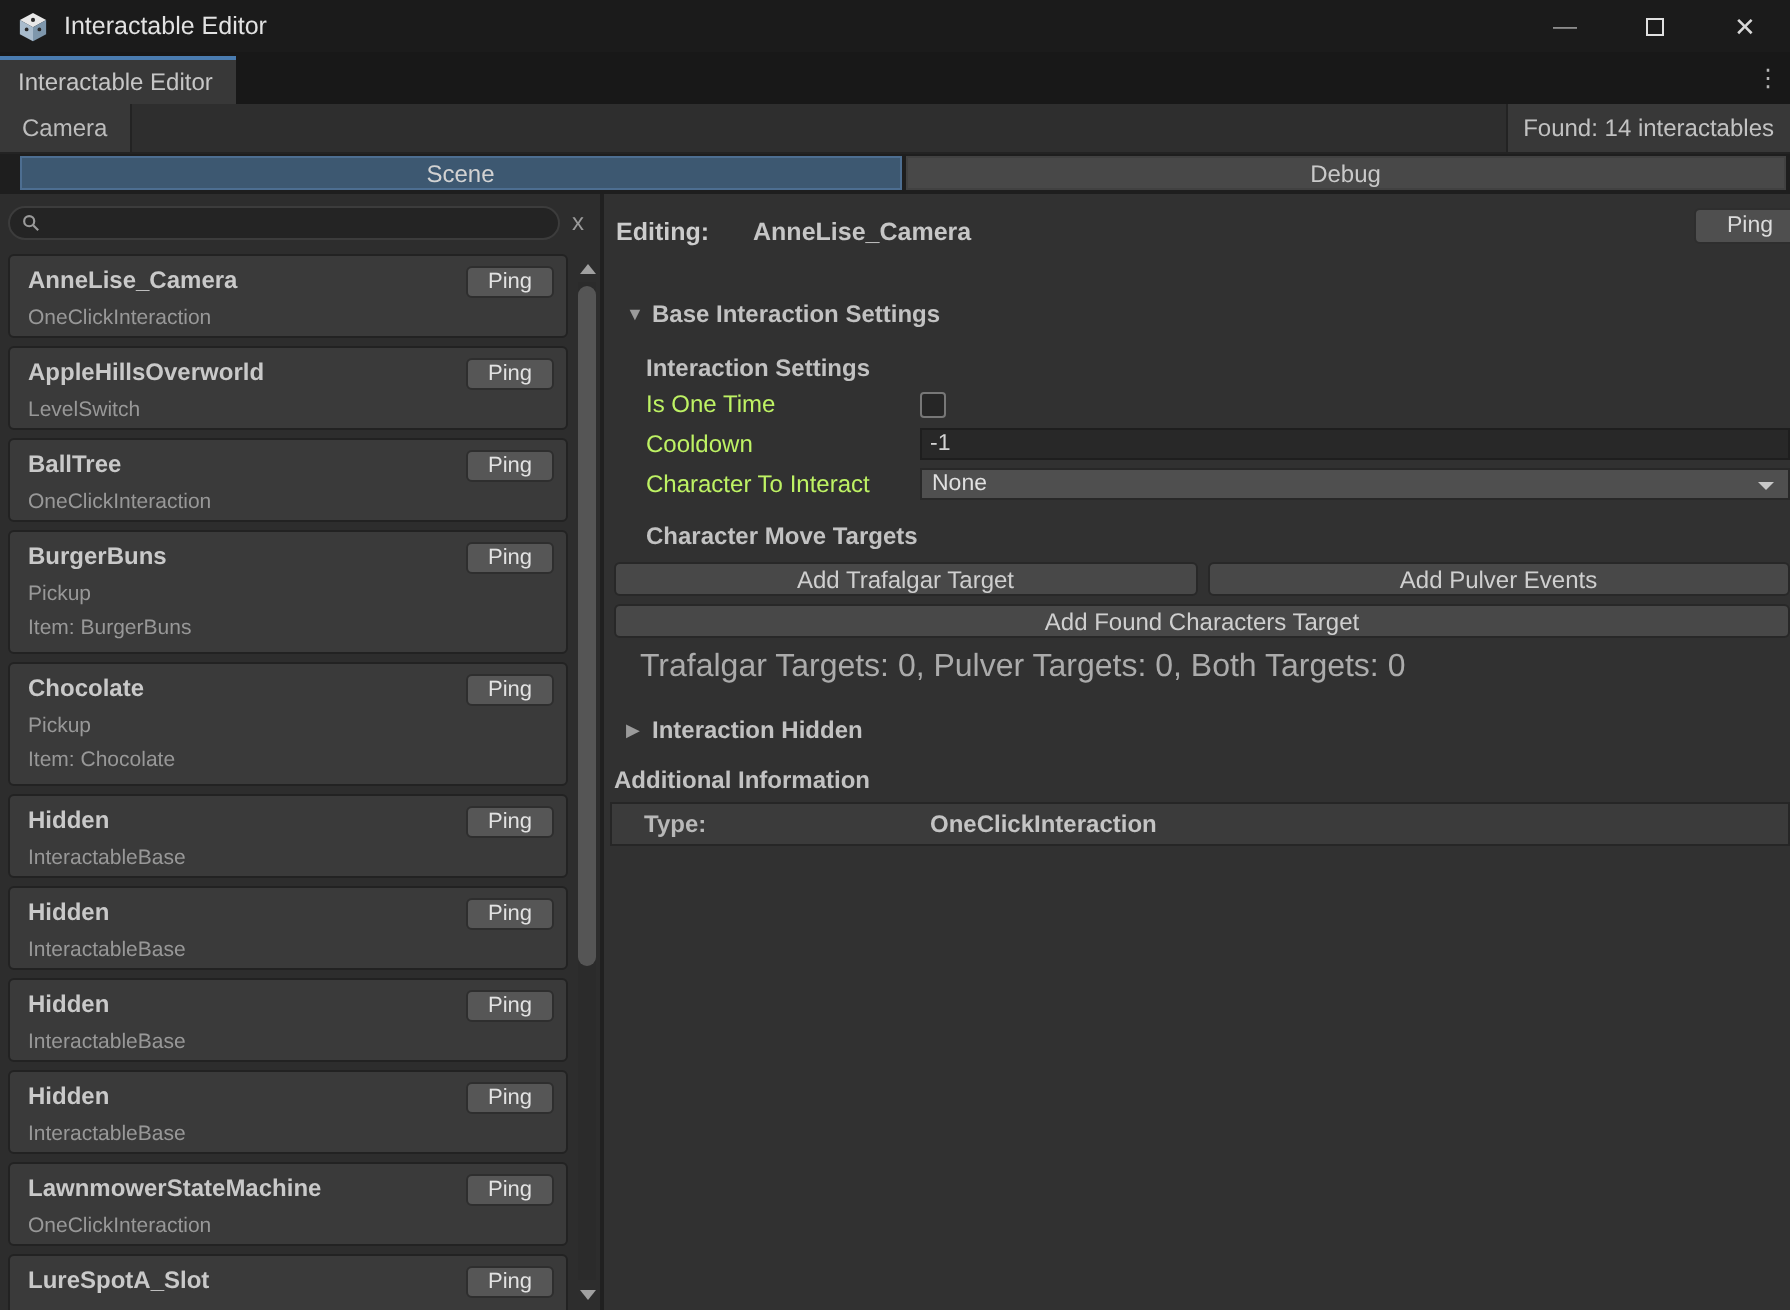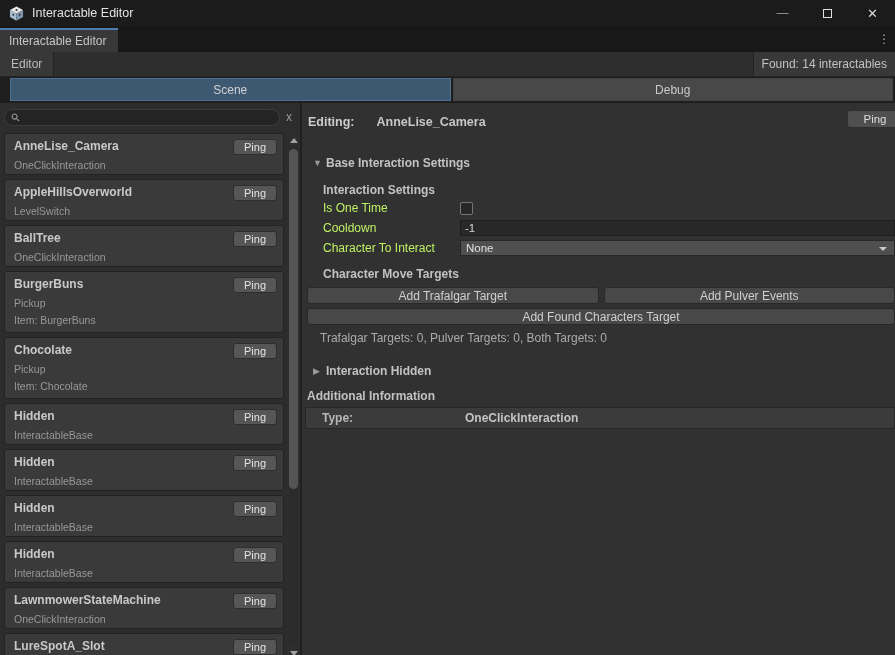--- a/index.html
+++ b/index.html
@@ -26,21 +26,21 @@
 
   
   .toolbar { height:25px; background:#2e2e2e; border-bottom:1px solid #232323; display:flex; align-items:stretch; }
   .tb-btn { background:#383838; border-right:1px solid #232323; padding:0 11px; display:flex;
     align-items:center; font-size:12px; color:#bcbcbc; }
   .tb-spacer { flex:1; }
   .tb-found { background:#383838; border-left:1px solid #232323; padding:0 8px; display:flex;
     align-items:center; font-size:12px; color:#c2c2c2; }
 
   
-  .viewtabs { height:26px; background:#1e1e1e; display:flex; gap:2px; padding:1px 2px 2px 10px; }
+  .viewtabs { height:20px; background:#1e1e1e; display:flex; gap:2px; padding:1px 2px 2px 10px; }
   .vtab { flex:1; display:flex; align-items:center; justify-content:center; font-size:12px; color:#d2d2d2; }
   .vtab.scene { background:var(--scene-tab,#3d5871); border:1px solid #4d6e91; }
   .vtab.debug { background:#484848; border:1px solid #414141; color:#c9c9c9; }
 
   
   .content { height:559px; display:flex; }
 
   
   .sidebar { width:302px; background:#2d2d2d; border-right:2px solid #202020; display:flex;
     flex-direction:column; flex:none; }
@@ -105,21 +105,21 @@
     font-size:11.5px; padding:0 4px; font-family:"Liberation Sans", sans-serif; outline:none; }
   .dropdown { flex:1; height:16px; background:#4f4f4f; border:1px solid #282828; display:flex;
     align-items:center; padding:0 5px; font-size:11.5px; color:#e0e0e0; position:relative; }
   .dd-caret { position:absolute; right:7px; top:6px; width:0; height:0; border-left:4px solid transparent;
     border-right:4px solid transparent; border-top:4px solid #c8c8c8; }
 
   .btn-row { margin-top:5px; margin-left:-16px; display:flex; gap:5px; }
   .action-btn { flex:1; height:17px; background:#484848; border:1px solid #282828; border-radius:3px;
     color:#cfcfcf; font-size:12px; display:flex; align-items:center; justify-content:center; }
   .full-btn { margin-top:4px; margin-left:-16px; }
-  .stats-text { margin-top:6px; margin-left:-3px; font-size:12px; color:#ababab; height:14px; }
+  .stats-text { margin-top:6px; margin-left:-3px; font-size:16px; color:#ababab; height:14px; }
 
   .section-head { margin-top:10px; margin-left:1px; font-size:12px; font-weight:bold; color:#c2c2c2;
     height:15px; }
   .type-box { margin-top:3px; margin-left:-1px; height:22px; background:#3b3b3b; border:1px solid #262626;
     display:flex; align-items:center;font-weight:bold; }
   .type-label { margin-left:16px; font-size:12px; color:#b8b8b8; width:143px; flex:none; }
   .type-value { font-size:12px; color:#c4c4c4; }
 </style>
 </head>
 <body>
@@ -142,21 +142,21 @@
     <div class="win-btn close">✕</div>
   </div>
 </div>
 
 <div class="dockbar">
   <div class="dock-tab">Interactable Editor</div>
   <div class="kebab">⋮</div>
 </div>
 
 <div class="toolbar">
-  <div class="tb-btn">Editor</div>
+  <div class="tb-btn">Camera</div>
   <div class="tb-spacer"></div>
   <div class="tb-found">Found: 14 interactables</div>
 </div>
 
 <div class="viewtabs">
   <div class="vtab scene">Scene</div>
   <div class="vtab debug">Debug</div>
 </div>
 
 <div class="content">

